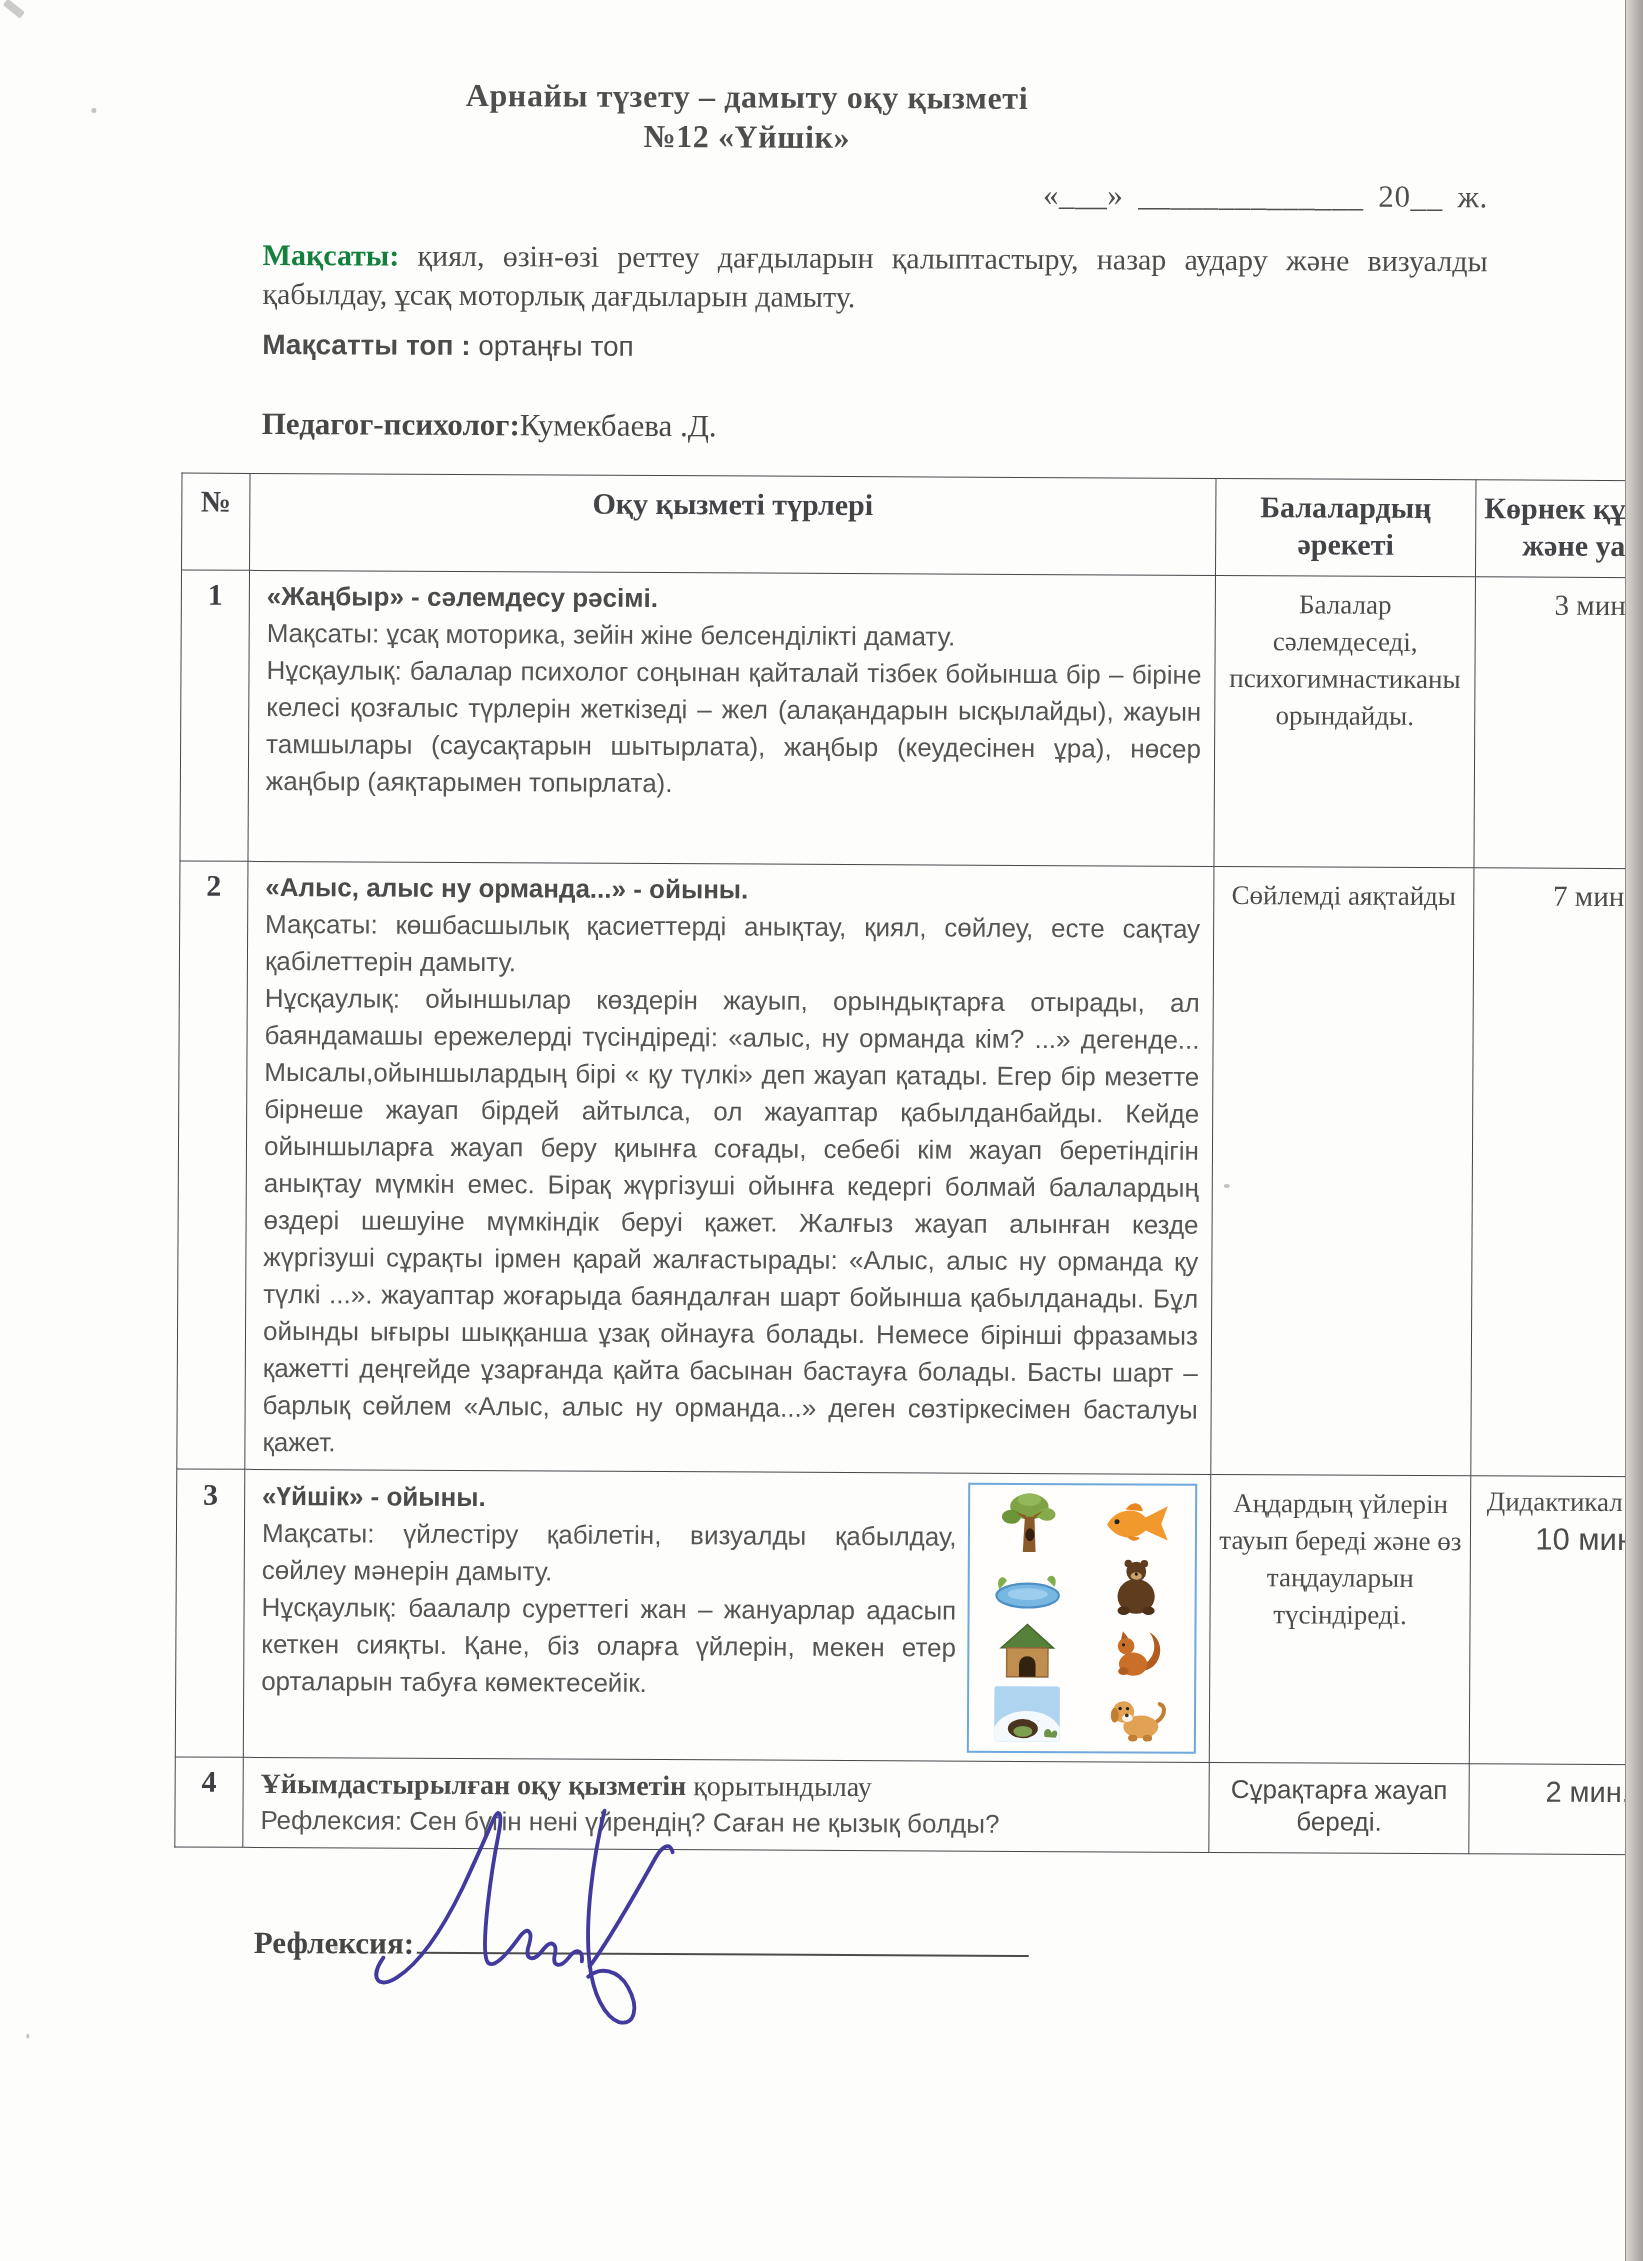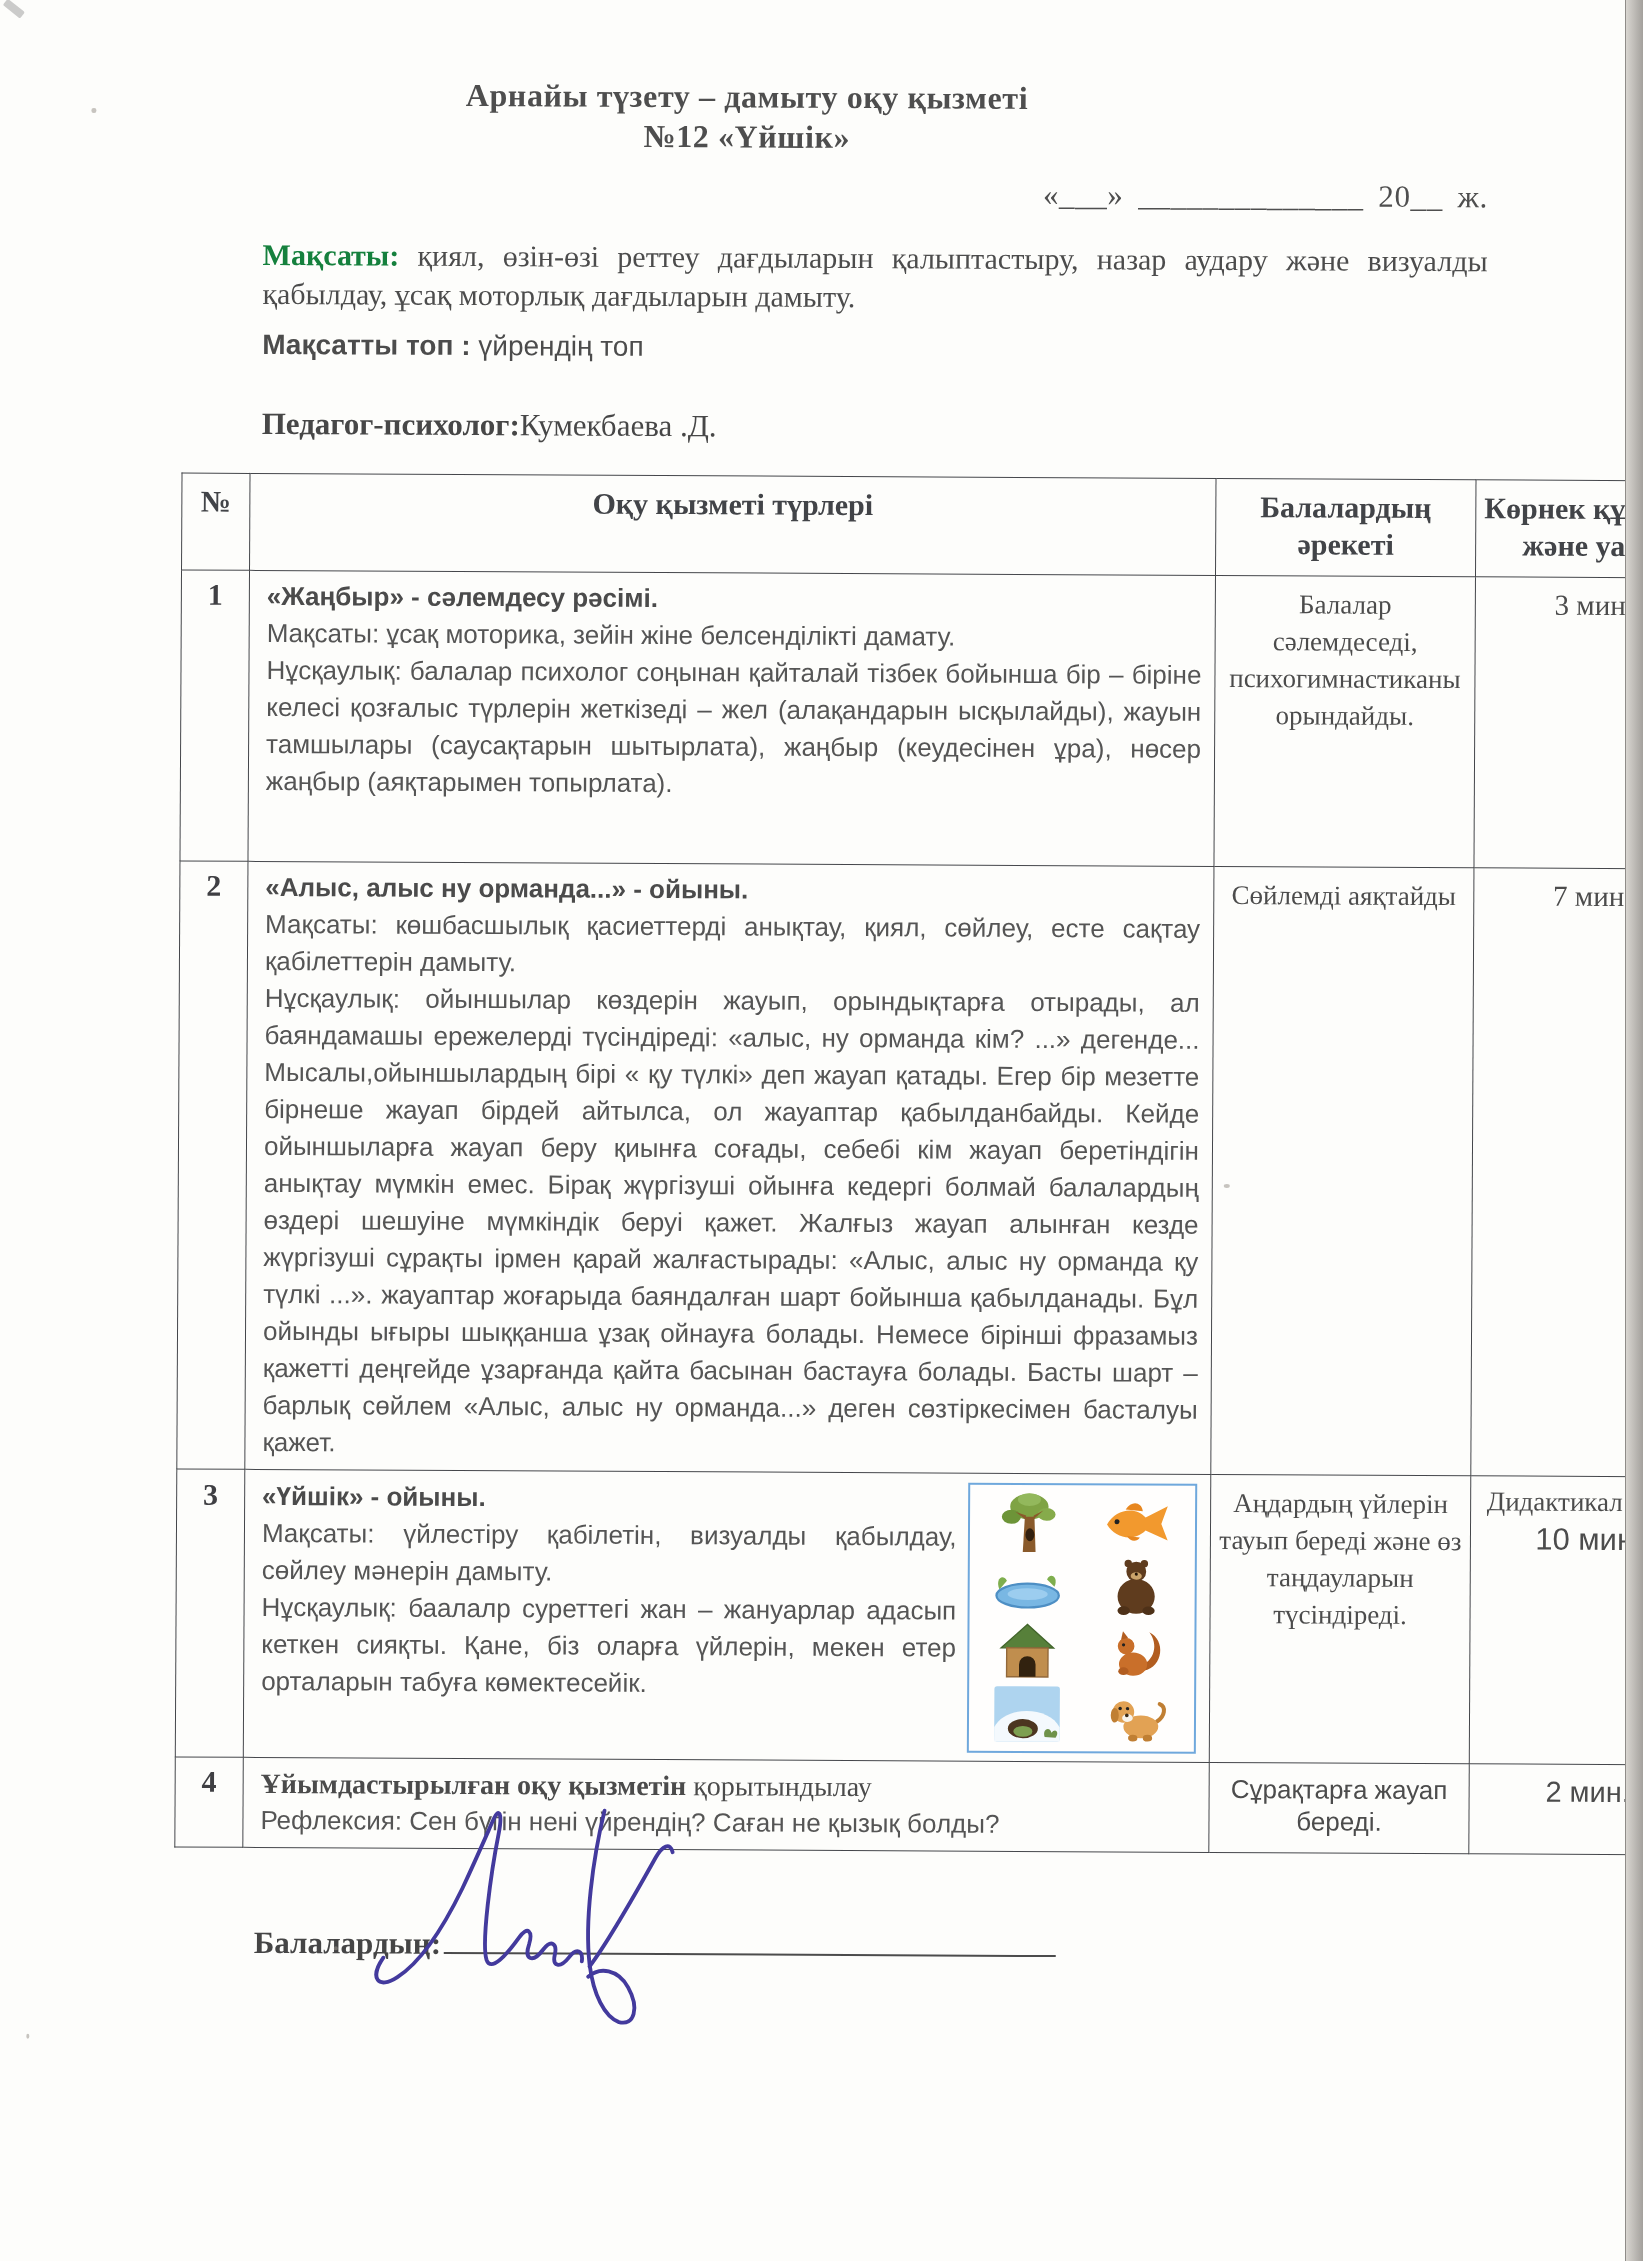--- a/index.html
+++ b/index.html
@@ -85,21 +85,21 @@
     <span>ж.</span>
   </div>
 
   <div class="intro">
     <p class="p-goal">
       <span class="lbl">Мақсаты:</span>
       <span>қиял, өзін-өзі реттеу дағдыларын қалыптастыру, назар аудару және визуалды қабылдау, ұсақ моторлық дағдыларын дамыту.</span>
     </p>
     <p class="p-group">
       <span class="lbl">Мақсатты топ :</span>
-      <span>үйрендің топ</span>
+      <span>ортаңғы топ</span>
     </p>
     <p class="p-teacher">
       <span class="lbl">Педагог-психолог:</span><span>Кумекбаева .Д.</span>
     </p>
   </div>
 
   <table class="plan">
     <colgroup>
       <col style="width:68px">
         <col style="width:966px">
@@ -251,21 +251,21 @@
       </td>
       <td class="children sans">Сұрақтарға жауап береді.</td>
       <td class="timecol">
         <span class="t-sans">2 мин.</span>
       </td>
     </tr>
   </tbody>
     </table>
 
   <div class="checked">
-    <span>Балалардың:</span><span class="uline"></span>
+    <span>Рефлексия:</span><span class="uline"></span>
     <svg class="sig" width="413" height="232" viewBox="0 0 640 360">
       <g fill="none" stroke="#433a9d" stroke-width="6" stroke-linecap="round">
         <path d="M30,250 C8,282 22,300 52,280 C92,254 126,196 152,142 C176,90 192,52 200,34 C208,16 214,24 208,56 C196,118 182,226 190,252 C197,272 220,246 240,218 C254,198 262,208 256,228 C248,252 262,258 278,236 C290,220 300,226 296,244 C292,262 304,266 318,248 C330,232 340,238 338,254"></path>
         <path d="M372,20 C354,96 342,192 350,258 C356,306 374,340 396,348 C420,354 428,326 410,294 C394,266 366,262 348,278"></path>
         <path d="M350,262 C380,222 420,150 452,92 C462,74 474,68 478,84"></path>
       </g>
     </svg>
   </div>
 
   <span class="speck s1"></span>

